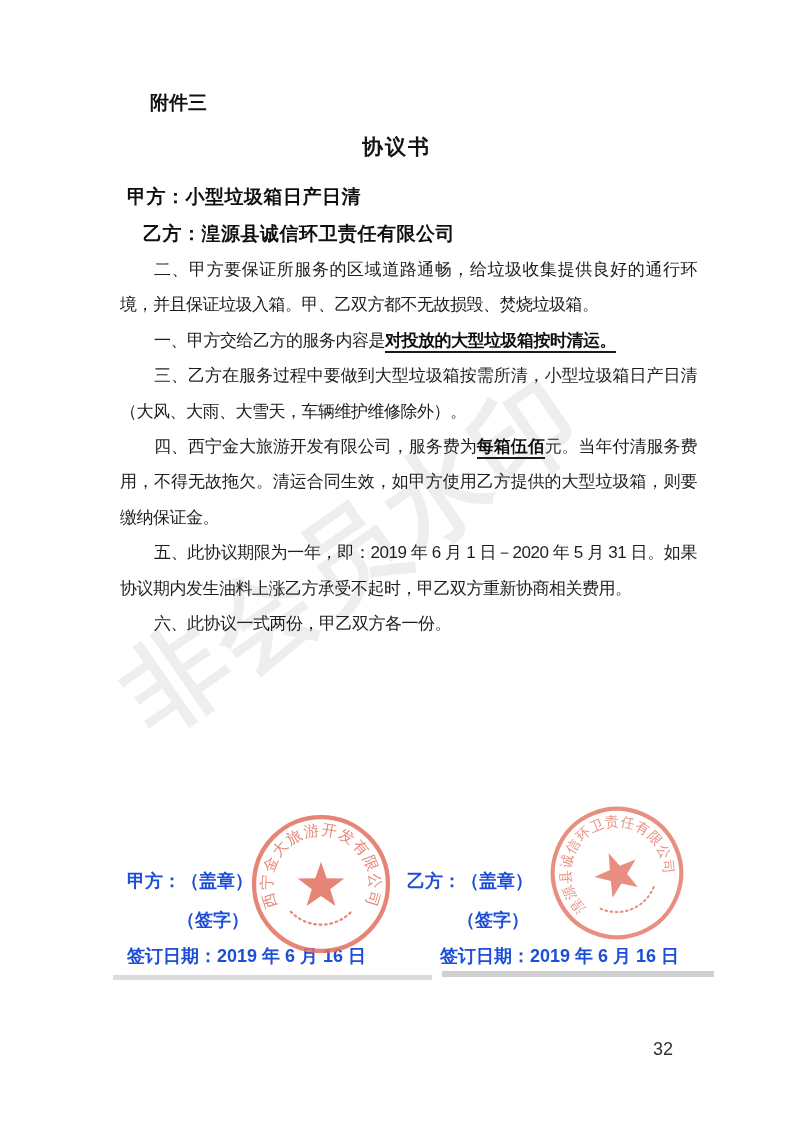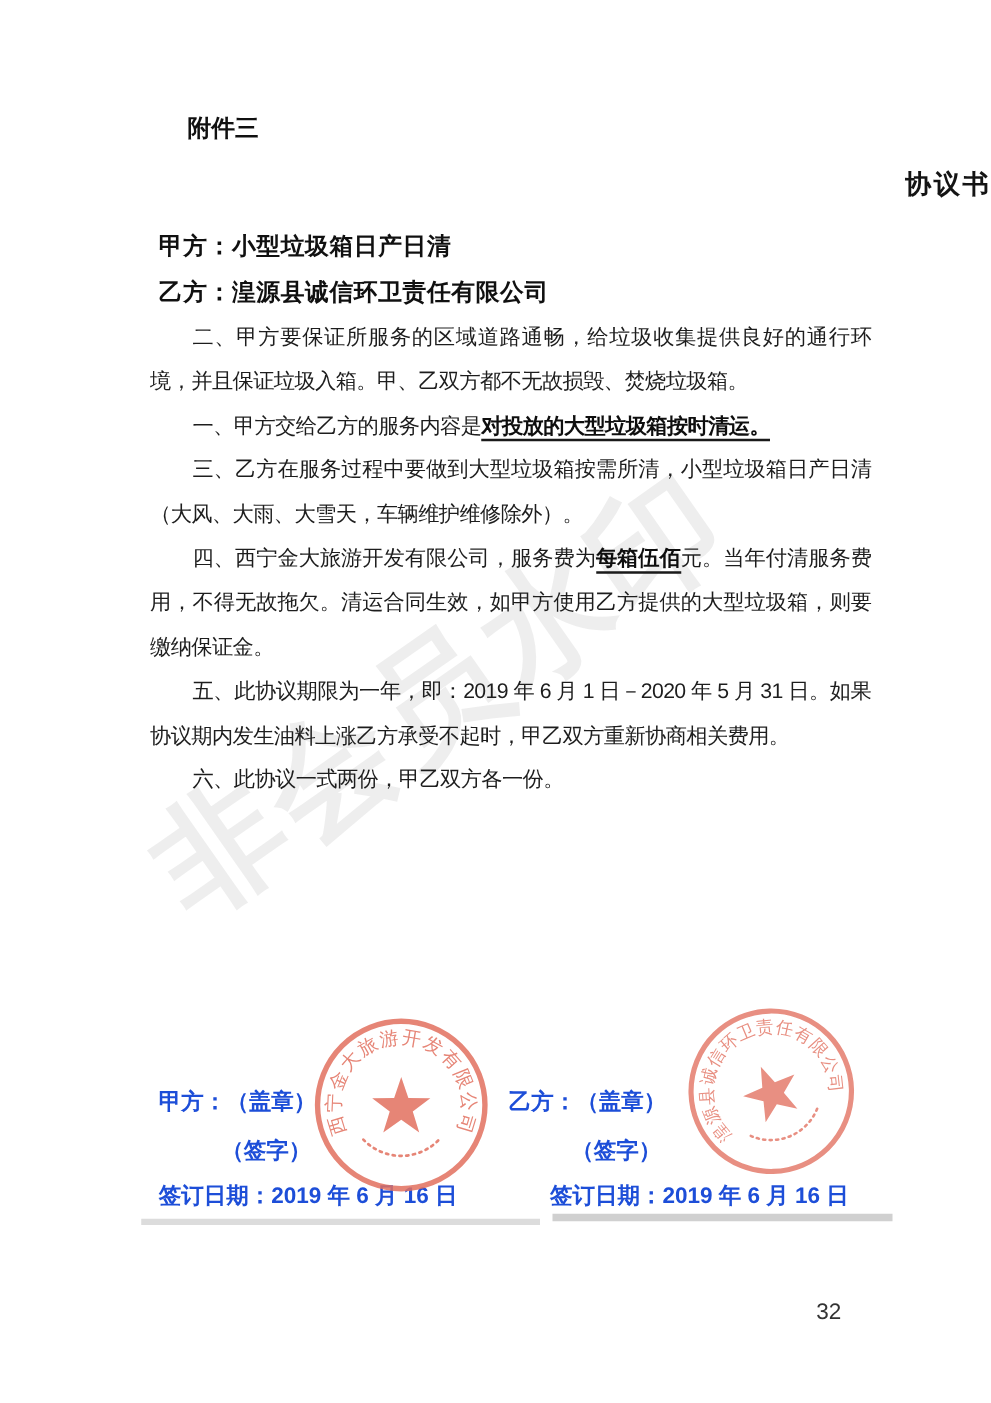--- a/index.html
+++ b/index.html
@@ -19,29 +19,29 @@
     transform:rotate(-35deg);
     pointer-events:none; z-index:1;
   }
 
   .attachment {
     position:absolute; left:120px; top:90px;
     font-size:19px; font-weight:bold; color:#101010; z-index:2;margin-left:30px;
   }
   .doc-title {
     position:absolute; left:0; top:133px; width:100%;
-    text-align:right; font-size:21px; font-weight:bold;
+    text-align:center; font-size:21px; font-weight:bold;
     letter-spacing:2px; color:#141414; z-index:2;
   }
   .party-line {
     position:absolute; left:127px; font-size:19px; font-weight:bold;
     color:#101010; z-index:2; letter-spacing:0.5px;
   }
   .party-a { top:184px; }
-  .party-b { top:221px; }
+  .party-b { top:221px;margin-left:16px; }
 
   .body-text {
     position:absolute; left:120px; top:252px; width:577px;
     font-size:17px; letter-spacing:-0.5px; line-height:35.4px;
     color:#1d1d1d; text-align:justify; z-index:2;
   }
   .body-text p { margin:0; text-indent:2em; }
   .em {
     font-weight:bold; color:#0e0e0e;
     border-bottom:2px solid #1a1a1a; padding-bottom:1px;

